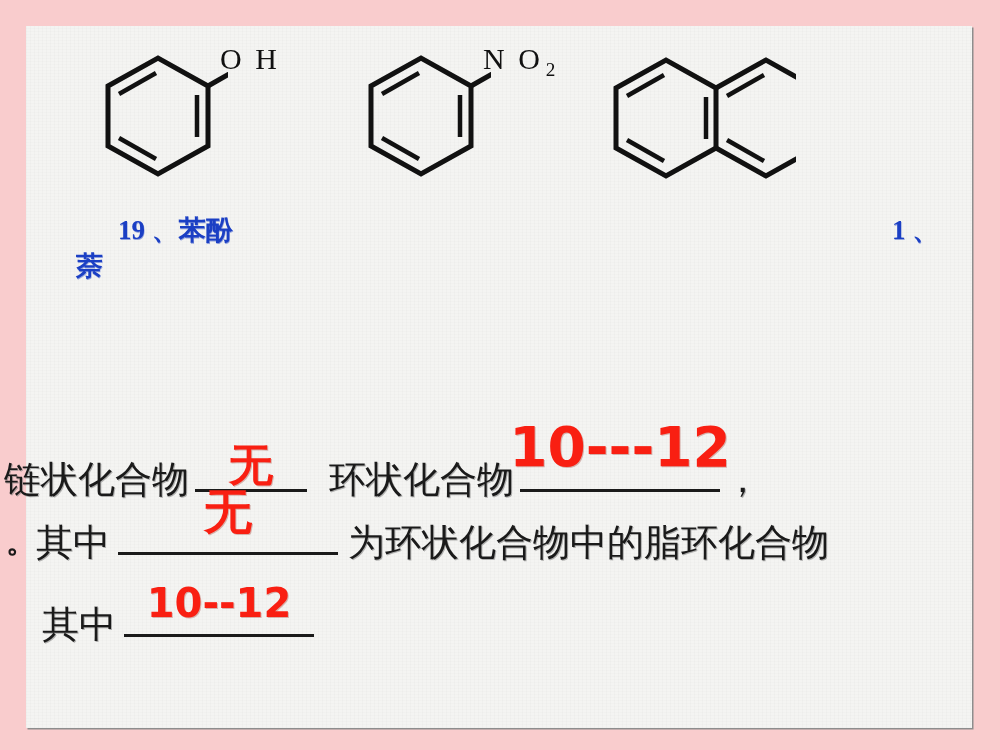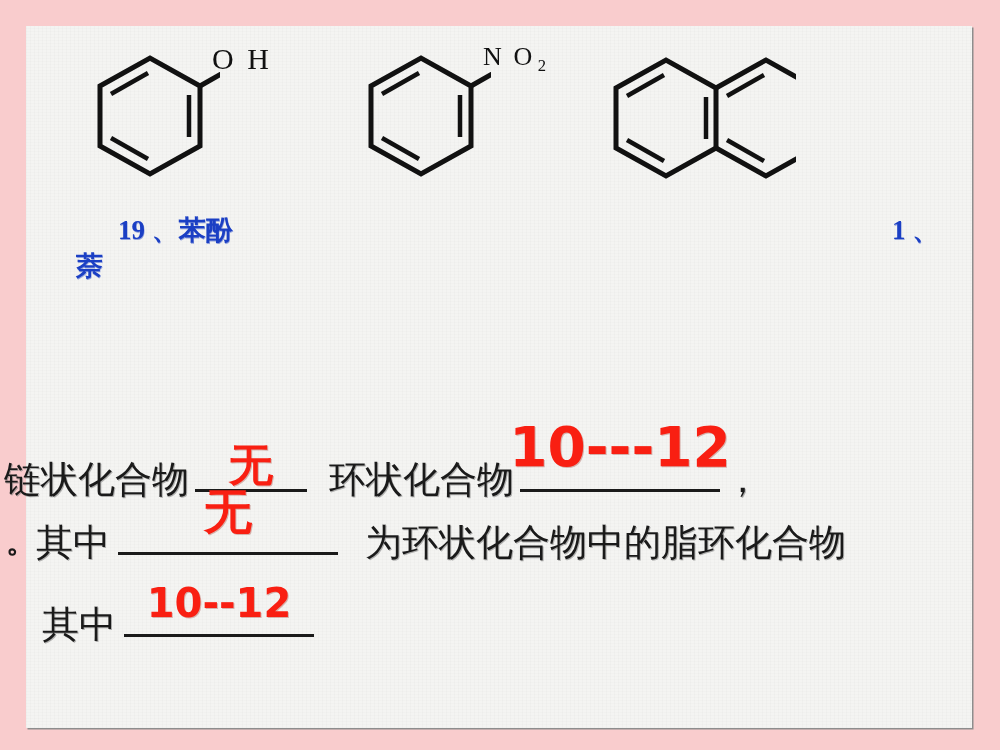--- a/index.html
+++ b/index.html
@@ -109,21 +109,21 @@
     color: #1a1a1a;
   }
 </style>
 </head>
 <body>
 
 <div id="slide-root">
 
   <div id="canvas">
 
-    <div class="struct" style="left:64px; top:28px;">
+    <div class="struct" style="left:72px; top:28px;">
       <svg width="130" height="125" viewBox="0 0 130 125">
         <g stroke="#111111" stroke-width="5" fill="none" stroke-linecap="square">
           <path d="M10,32 L60,4 L110,32 L110,92 L60,120 L10,92 Z"></path>
         </g>
         <g stroke="#111111" stroke-width="4.5" fill="none" stroke-linecap="butt">
           <line x1="21" y1="40" x2="58" y2="19"></line>
           <line x1="21" y1="84" x2="58" y2="105"></line>
           <line x1="99" y1="41" x2="99" y2="83"></line>
         </g>
         <g stroke="#111111" stroke-width="5" fill="none" stroke-linecap="square">
@@ -140,21 +140,21 @@
         </g>
         <g stroke="#111111" stroke-width="4.5" fill="none" stroke-linecap="butt">
           <line x1="21" y1="40" x2="58" y2="19"></line>
           <line x1="21" y1="84" x2="58" y2="105"></line>
           <line x1="99" y1="41" x2="99" y2="83"></line>
         </g>
         <g stroke="#111111" stroke-width="5" fill="none" stroke-linecap="square">
           <line x1="110" y1="32" x2="140" y2="15"></line>
         </g>
       </svg>
-      <div class="atom-label" style="left:122px; top:-12px; font-size:26px;text-align:right;">
+      <div class="atom-label" style="left:122px; top:-12px; font-size:30px;text-align:right;">
         <span>N O</span><span class="sub">2</span>
       </div>
     </div>
 
     <div class="struct" style="left:580px; top:30px;">
       <svg width="190" height="125" viewBox="0 0 190 125">
         <g stroke="#111111" stroke-width="5" fill="none" stroke-linecap="square">
 
           <path d="M10,32 L60,4 L110,32 L110,92 L60,120 L10,92 Z"></path>
 
@@ -181,21 +181,21 @@
 
   <div id="sentences">
 
     <div class="line" style="left:4px; top:8px; font-size:37px;">
       <span class="seg-text">链状化合物</span><span class="blank" style="width:112px; height:41px; margin-left:6px;"><span class="answer" style="top:-12px; font-size:44px;">无</span></span><span class="seg-text" style="margin-left:22px;">环状化合物</span><span class="blank" style="width:200px; height:41px; margin-left:6px;"><span class="answer" style="top:-33px; font-size:55px;">10---12</span></span><span class="seg-text" style="margin-left:4px;">，</span>
     </div>
 
     <div class="lead-dot" style="left:6px; top:82px; font-size:30px;">。</div>
 
     <div class="line" style="left:36px; top:68px; font-size:37px;">
-      <span class="seg-text">其中</span><span class="blank" style="width:220px; height:44px; margin-left:8px;"><span class="answer" style="top:-28px; font-size:48px;">无</span></span><span class="seg-text" style="margin-left:27px;">为环状化合物中的脂环化合物</span>
+      <span class="seg-text">其中</span><span class="blank" style="width:220px; height:44px; margin-left:8px;"><span class="answer" style="top:-28px; font-size:48px;">无</span></span><span class="seg-text" style="margin-left:10px;">为环状化合物中的脂环化合物</span>
     </div>
 
     <div class="line" style="left:42px; top:152px; font-size:37px;">
       <span class="seg-text">其中</span><span class="blank" style="width:190px; height:42px; margin-left:8px;"><span class="answer" style="top:-12px; font-size:40px;">10--12</span></span>
     </div>
 
   </div>
 </div>
 
 </body></html>

